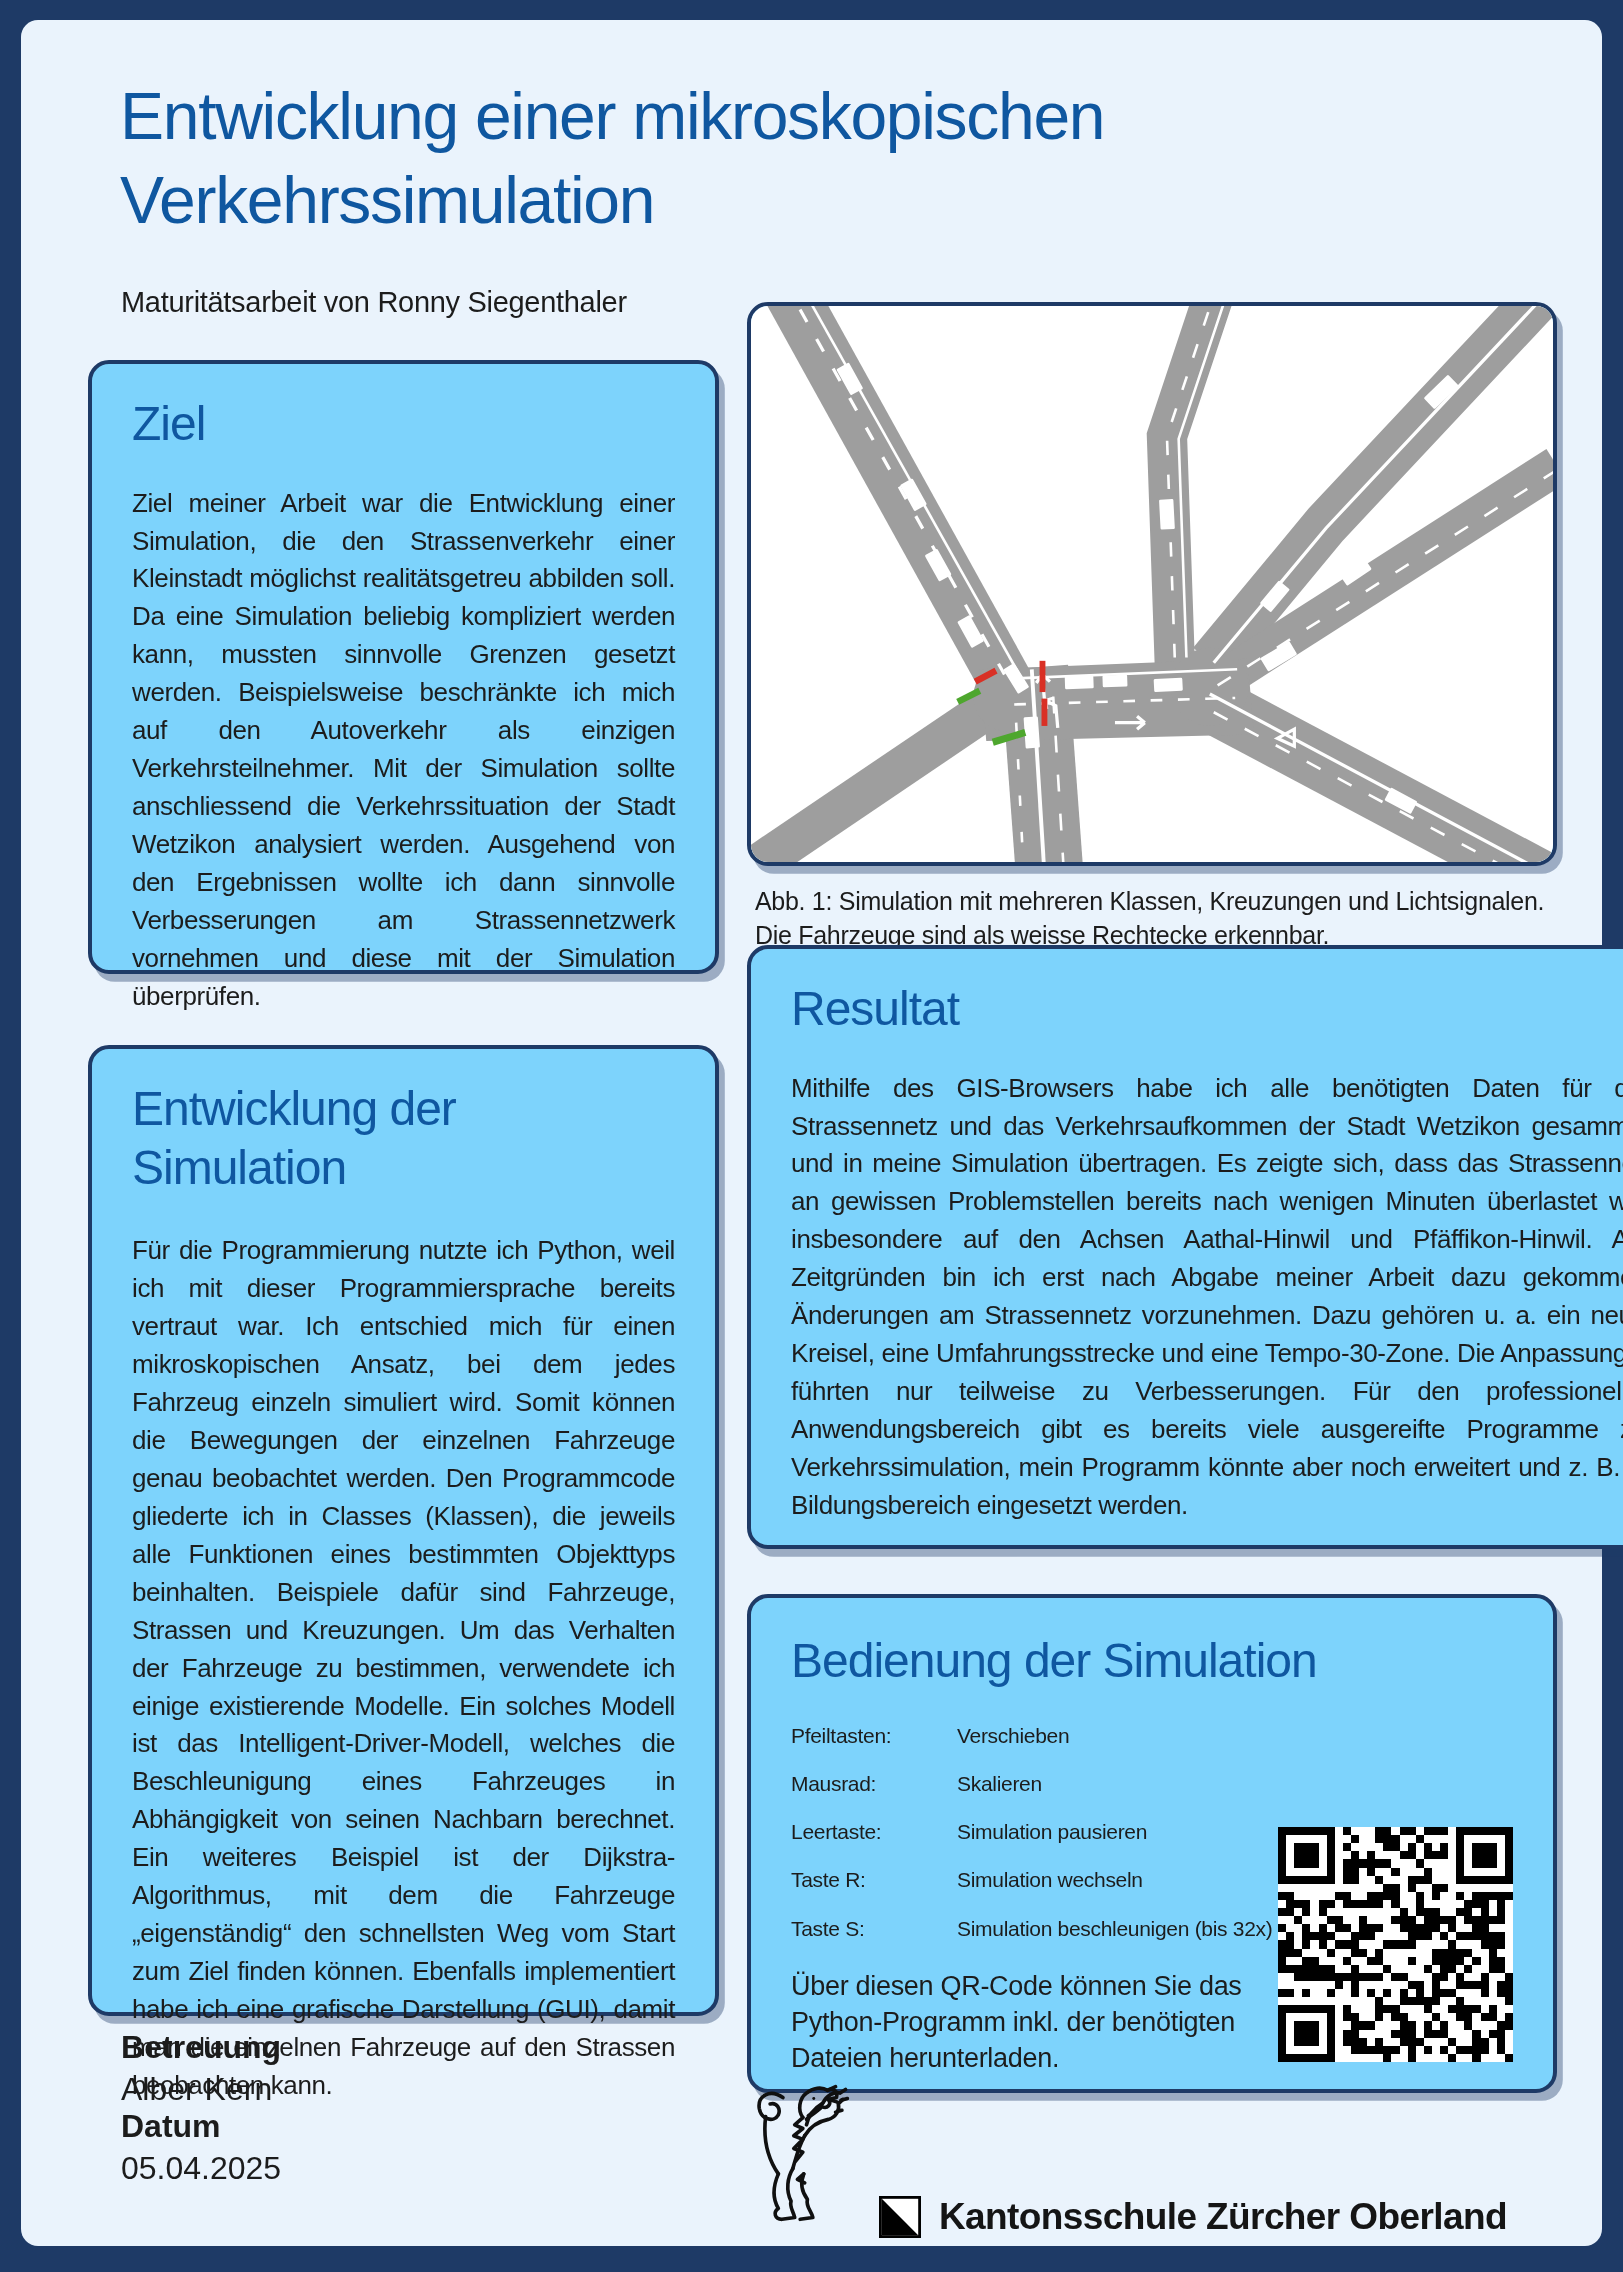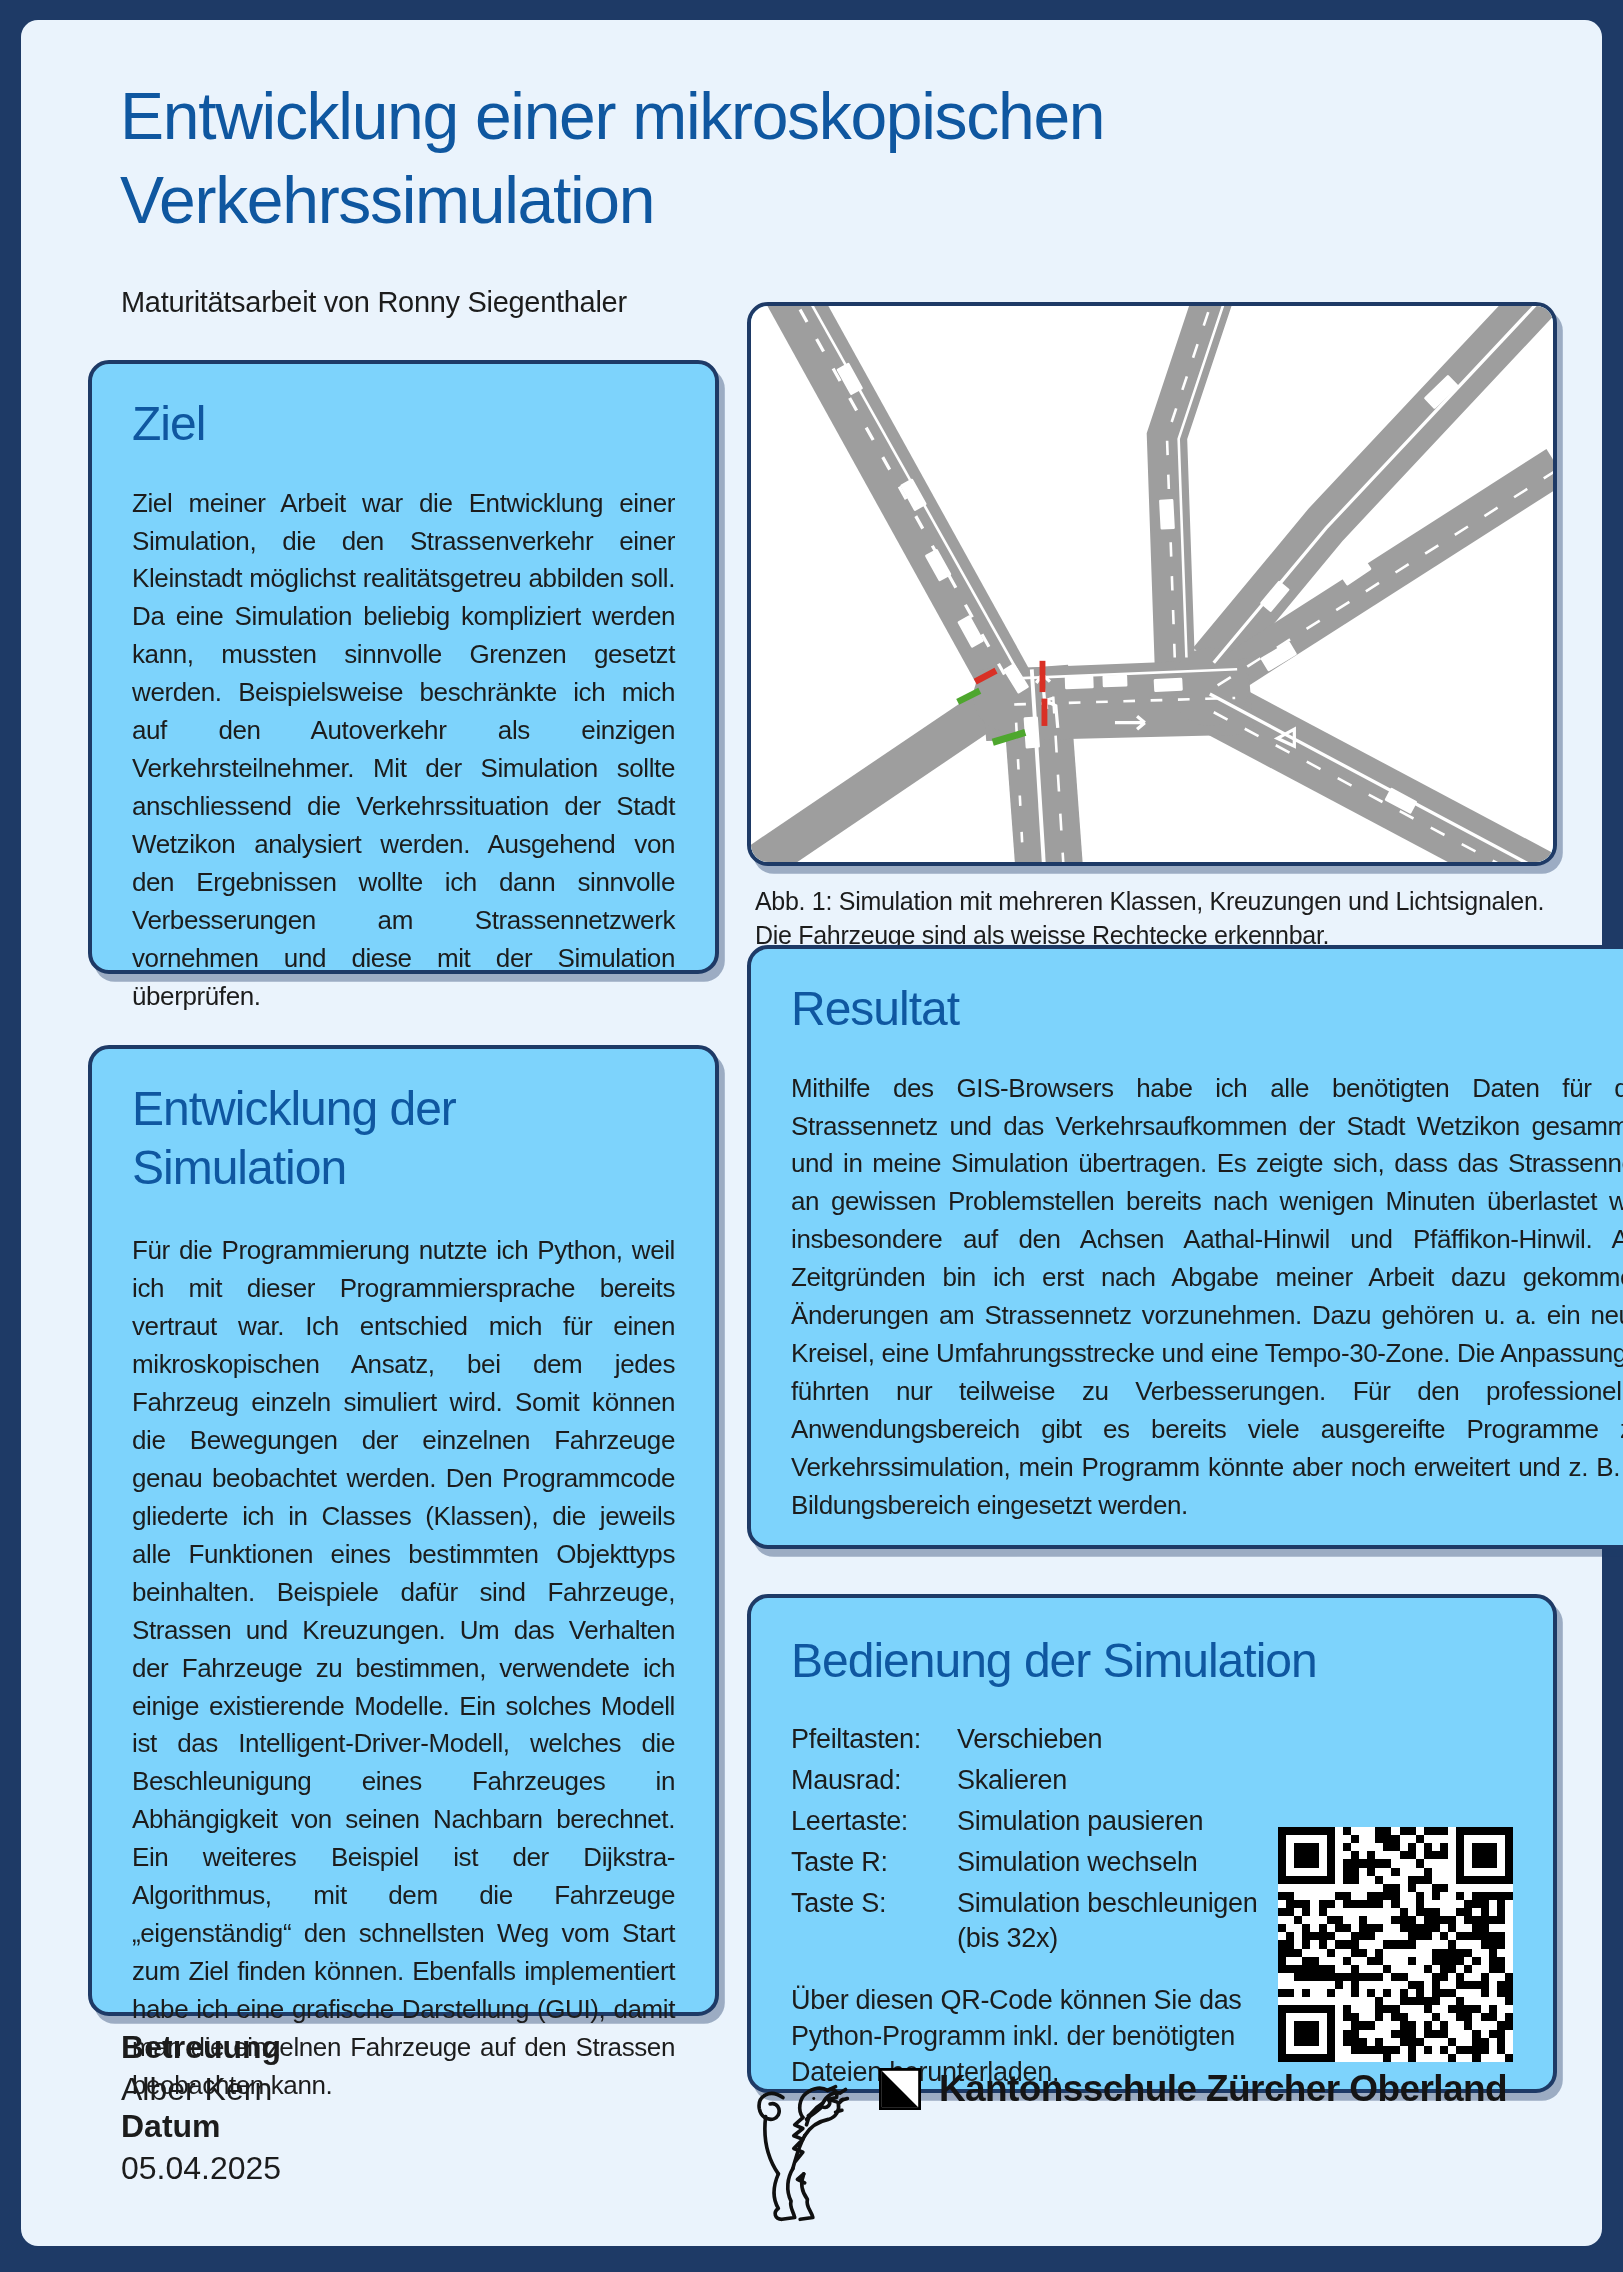--- a/index.html
+++ b/index.html
@@ -61,40 +61,40 @@
   #panel-bedien {left:747px; top:1594px; width:810px; height:499px; padding-top:34px;}
   .figure-caption{
     position:absolute; left:755px; top:884px; width:804px;
     font-size:25px; line-height:1.37; color:var(--ink); letter-spacing:-0.3px;
   }
   
   #panel-figure svg{display:block;width:100%;height:100%;background:#fff;}
   
   .keys{
     display:grid; grid-template-columns:166px 318px;
-    row-gap:6px; font-size:27px; color:var(--ink);
+    row-gap:21px; font-size:21px; color:var(--ink);
     line-height:1.3; letter-spacing:-0.3px; margin-top:6.5px;
   }
   .qr-note{
     margin-top:27px; width:480px;
     font-size:27px; line-height:1.33; color:var(--ink); letter-spacing:-0.3px;
   }
   .qr-box{
     position:absolute; right:40px; bottom:27px;
     width:235px; height:235px;
   }
   
   .credits{position:absolute; left:121px; top:2029px; color:var(--ink);}
   .credits .lab{font-size:32px; font-weight:bold; margin-top:0;}
   .credits .val{font-size:32px; margin-top:5.2px;}
   .credits .lab:first-child{margin-top:0;text-align:center;}
   
   .footer{
     position:absolute; left:752px; top:2068px;
-    display:flex; align-items:flex-start; gap:18px;
+    display:flex; align-items:flex-end; gap:18px;
   }
   .footer .school{
     font-size:37px; font-weight:bold; color:#151515; letter-spacing:-0.6px;
   }
 </style>
 </head>
 <body>
 
 <div class="sheet"></div>
 

